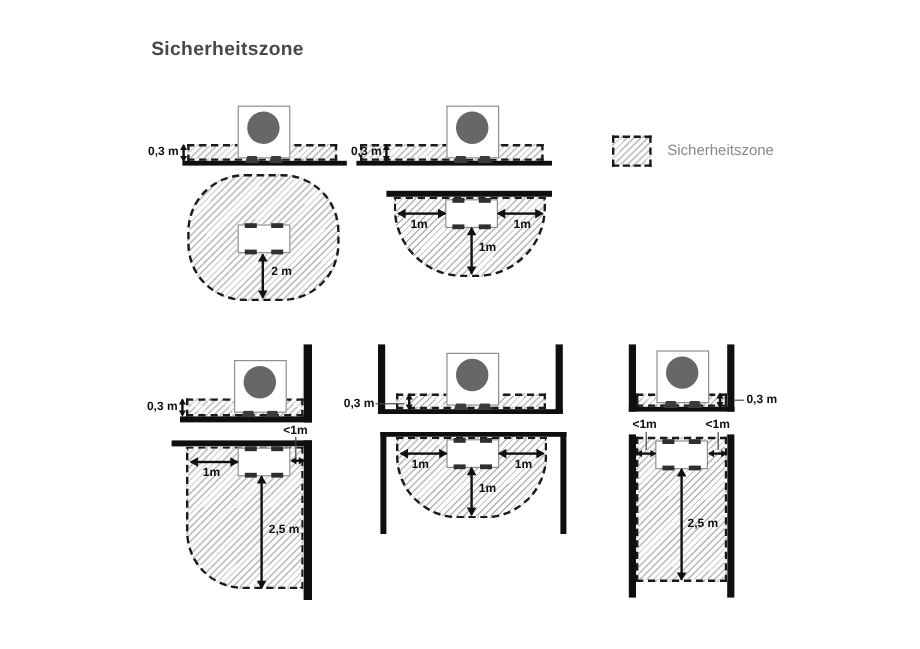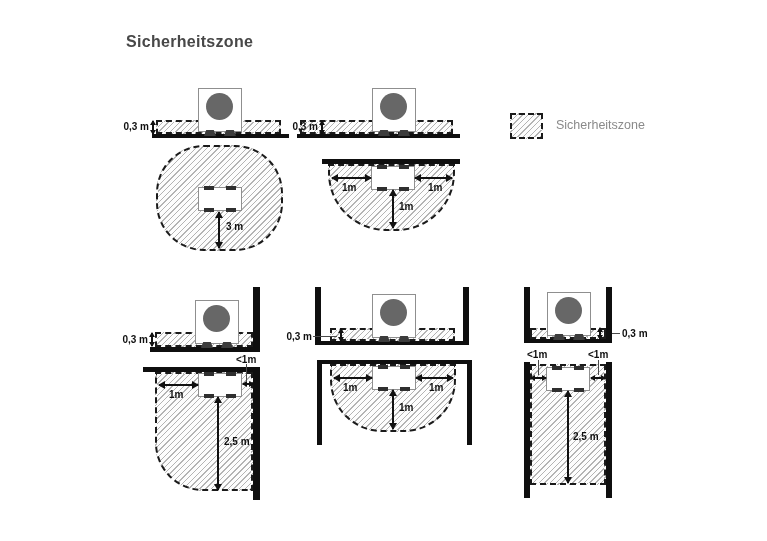--- a/index.html
+++ b/index.html
@@ -69,21 +69,21 @@
     <div class="av tiny" style="left:152px;top:121px;height:13px;"></div>
 
     <div class="zone hatch" style="left:156px;top:145px;width:127px;height:106px;border-radius:48px;"></div>
     <div class="m-top" style="left:198px;top:187px;">
       <div class="m-tab tl"></div>
       <div class="m-tab tr"></div>
       <div class="m-tab bl"></div>
       <div class="m-tab br"></div>
     </div>
     <div class="av" style="left:218px;top:212px;height:36px;"></div>
-    <div class="dim" style="left:226px;top:222px;">3 m</div>
+    <div class="dim" style="left:226px;top:222px;">2 m</div>
   </div>
 
   <div>
     <div class="zone hatch" style="left:300px;top:120px;width:153px;height:14px;"></div>
     <div class="bar" style="left:297px;top:134px;width:163px;height:4px;"></div>
     <div class="m-side" style="left:372px;top:88px;">
       <div class="m-box"></div>
       <div class="m-drum"></div>
       <div class="m-foot l"></div>
       <div class="m-foot r"></div>

